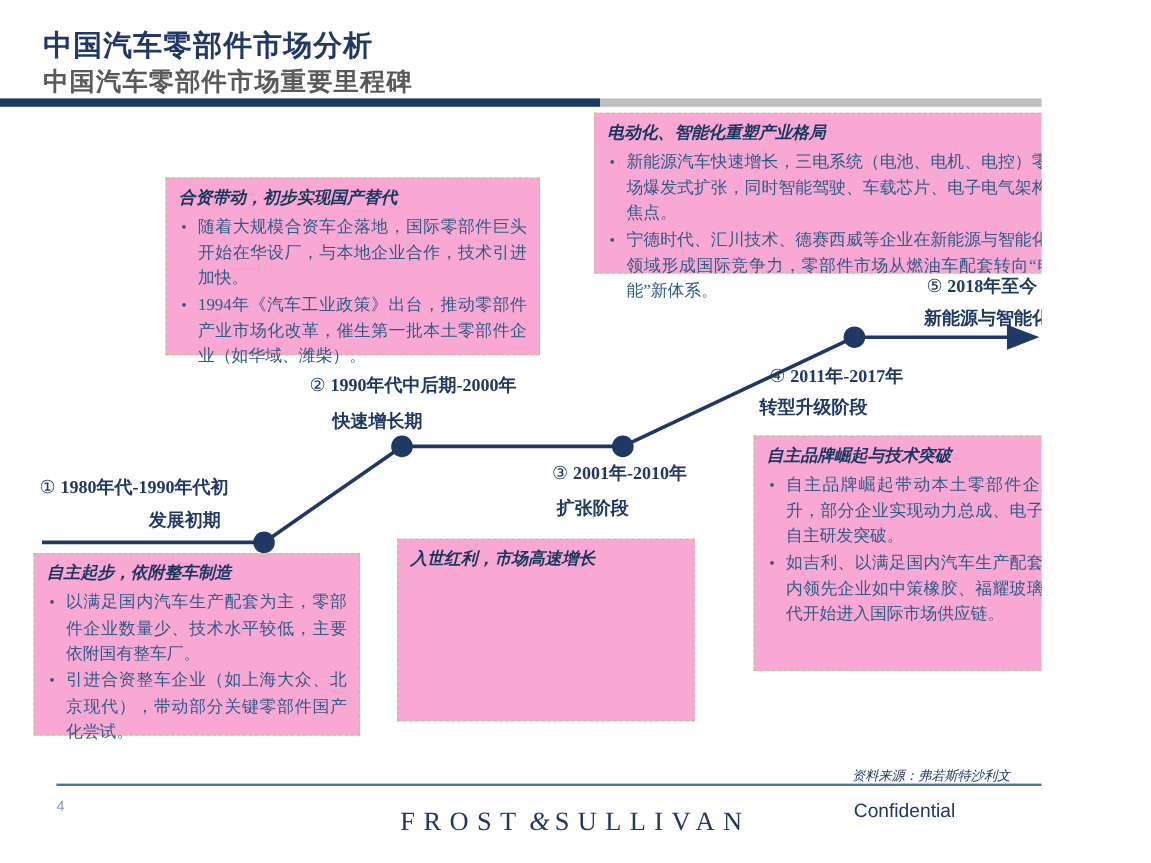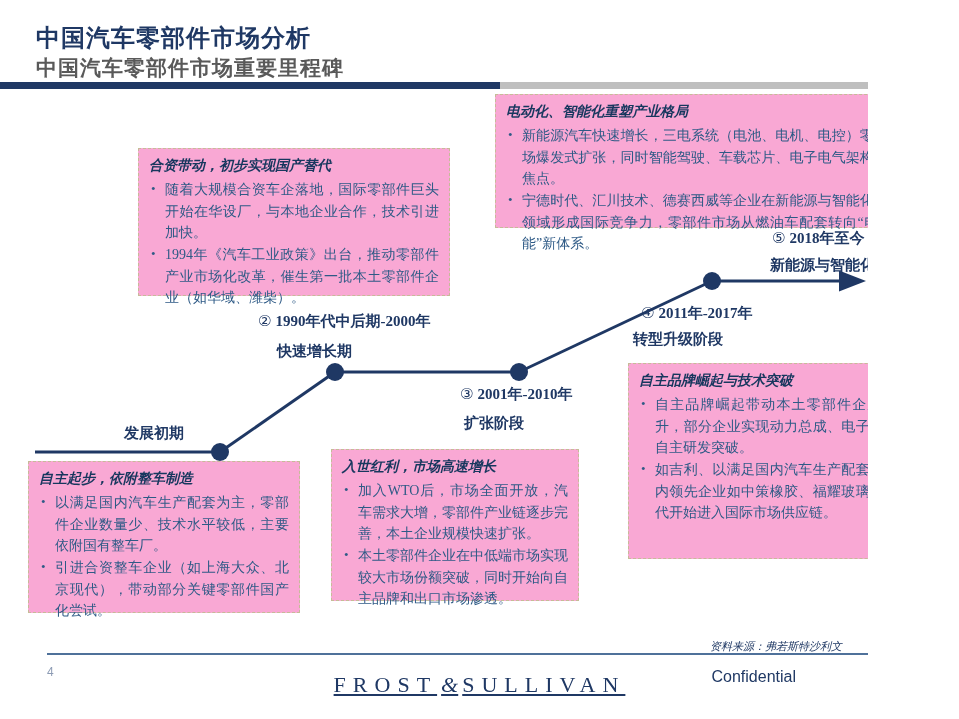--- a/index.html
+++ b/index.html
@@ -167,21 +167,20 @@
   #brand-logo {
     position: absolute;
     left: 0;
     top: 672px;
     width: 959px;
     text-align: center;
     font-family: "Liberation Serif", "DejaVu Serif", serif;
     font-size: 22px;
     color: #1f3864;
     letter-spacing: 7px;
-    text-decoration: underline;
   }
   #brand-amp {
     font-style: italic;
     letter-spacing: 0;
     padding: 0 4px;
   }
   #confidential {
     position: absolute;
     right: 72px;
     top: 668px;
@@ -218,20 +217,23 @@
     <polyline points="519,372 712,281" fill="none" stroke="#1f3864" stroke-width="3"></polyline>
 
     <polyline points="712,281 842,281" fill="none" stroke="#1f3864" stroke-width="3" marker-end="url(#arrowhead)"></polyline>
 
     <circle cx="220" cy="452" r="9" fill="#1f3864"></circle>
     <circle cx="335" cy="372" r="9" fill="#1f3864"></circle>
     <circle cx="519" cy="372" r="9" fill="#1f3864"></circle>
     <circle cx="712" cy="281" r="9" fill="#1f3864"></circle>
   </svg>
 
+  <div class="stage-label stage-period" style="left:33px; top:397px;">
+    <span class="circled">①</span><span>1980年代-1990年代初</span>
+  </div>
   <div class="stage-label stage-name" style="left:124px; top:424px;">发展初期</div>
 
   <div class="stage-label stage-period" style="left:258px; top:312px;">
     <span class="circled">②</span><span>1990年代中后期-2000年</span>
   </div>
   <div class="stage-label stage-name" style="left:277px; top:342px;">快速增长期</div>
 
   <div class="stage-label stage-period" style="left:460px; top:385px;">
     <span class="circled">③</span><span>2001年-2010年</span>
   </div>
@@ -258,24 +260,20 @@
   <div class="content-box" style="left:138px; top:148px; width:312px; height:148px;">
     <div class="box-title">合资带动，初步实现国产替代</div>
     <ul class="bullet-list">
       <li>随着大规模合资车企落地，国际零部件巨头开始在华设厂，与本地企业合作，技术引进加快。</li>
       <li>1994年《汽车工业政策》出台，推动零部件产业市场化改革，催生第一批本土零部件企业（如华域、潍柴）。</li>
     </ul>
   </div>
 
   <div class="content-box" style="left:331px; top:449px; width:248px; height:152px;">
     <div class="box-title">入世红利，市场高速增长</div>
-    <ul class="bullet-list">
-      <li>加入WTO后，市场全面开放，汽车需求大增，零部件产业链逐步完善，本土企业规模快速扩张。</li>
-      <li>本土零部件企业在中低端市场实现较大市场份额突破，同时开始向自主品牌和出口市场渗透。</li>
-    </ul>
   </div>
 
   <div class="content-box" style="left:628px; top:363px; width:310px; height:196px;">
     <div class="box-title">自主品牌崛起与技术突破</div>
     <ul class="bullet-list">
       <li>自主品牌崛起带动本土零部件企业技术提升，部分企业实现动力总成、电子电气系统自主研发突破。</li>
       <li>如吉利、以满足国内汽车生产配套为主，国内领先企业如中策橡胶、福耀玻璃、宁德时代开始进入国际市场供应链。</li>
     </ul>
   </div>
 

